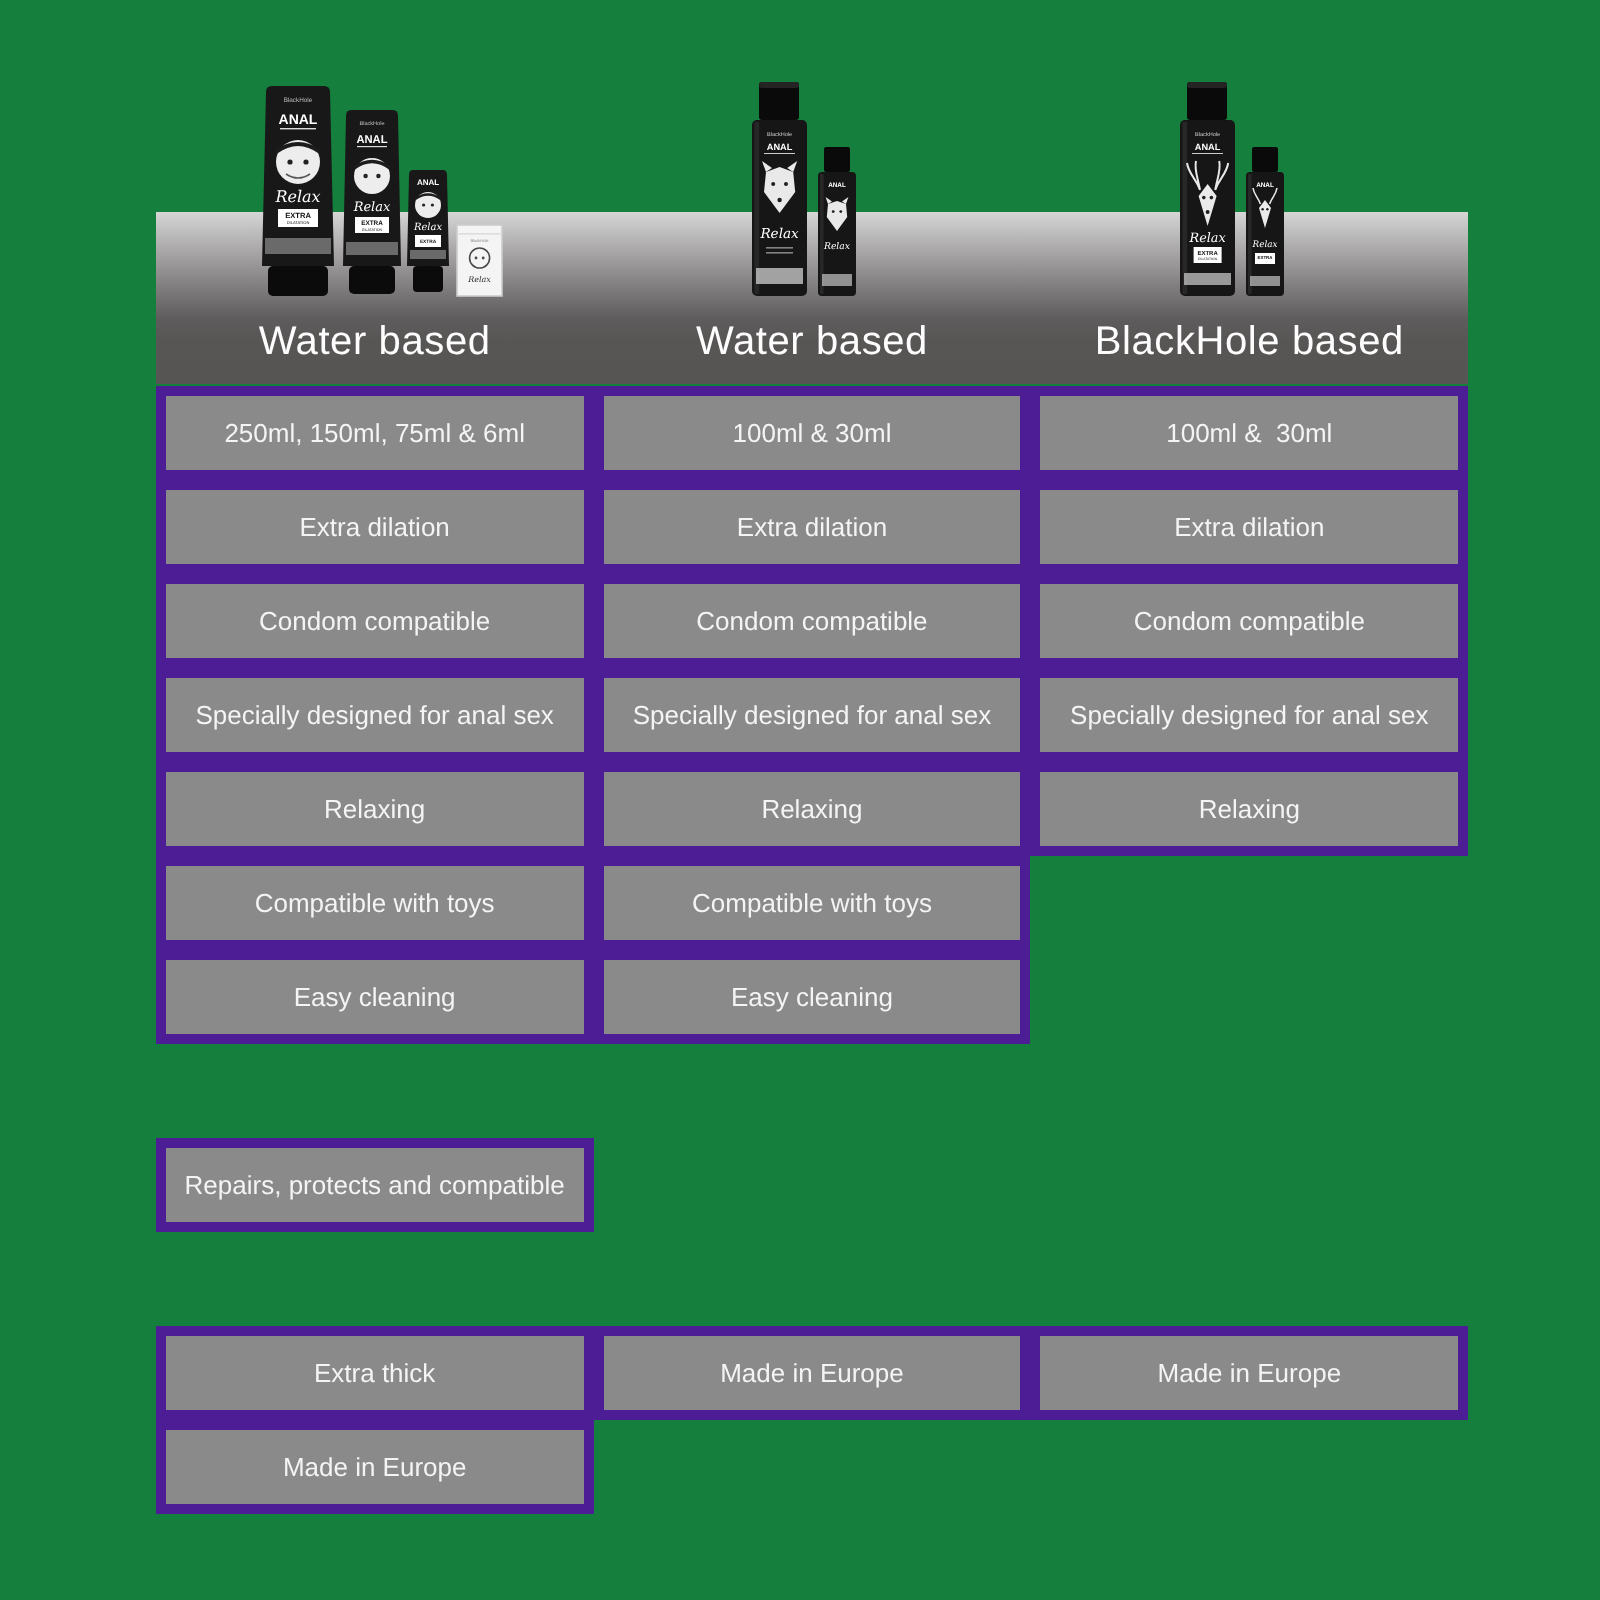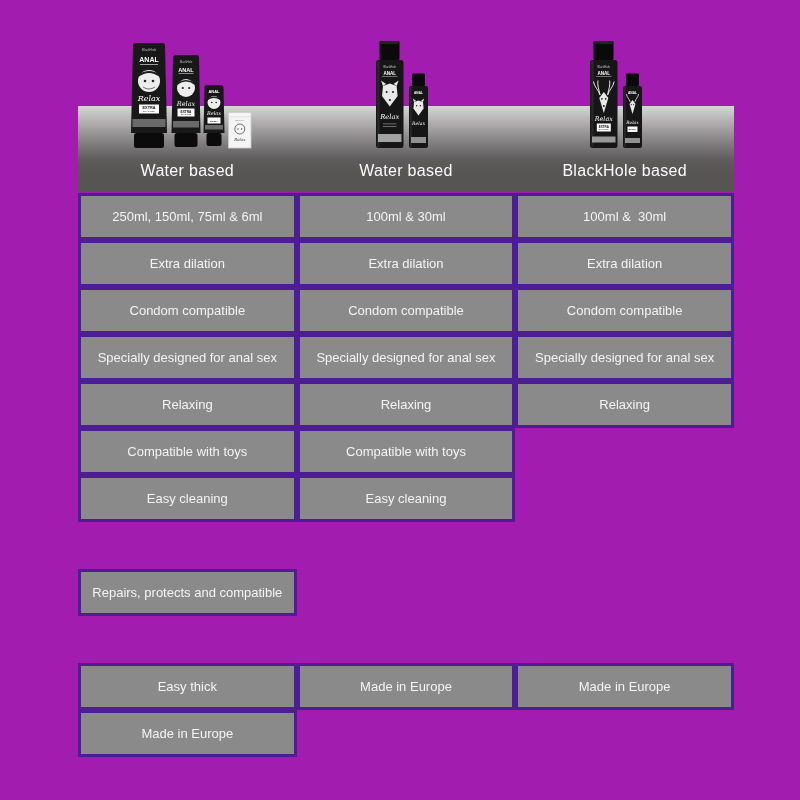--- a/index.html
+++ b/index.html
@@ -1,20 +1,20 @@
 <!DOCTYPE html>
 <html><head>
 <meta charset="utf-8">
 <style>
   html, body { margin: 0; padding: 0; background: #ffffff; }
   .canvas {
     position: relative;
     width: 800px;
     height: 800px;
-    background: #a21caf;
+    background: #15803d;
     overflow: hidden;
     font-family: "Liberation Sans", sans-serif;
   }
   
   .hero-band {
     position: absolute;
     left: 78px;
     top: 106px;
     width: 656px;
     height: 86px;
@@ -34,21 +34,21 @@
     width: 656px;
     height: 42px;
     display: grid;
     grid-template-columns: repeat(3, 1fr);
   }
   .col-header {
     display: flex;
     align-items: center;
     justify-content: center;
     color: #fdfdfd;
-    font-size: 16px;
+    font-size: 20px;
     letter-spacing: 0.3px;
   }
   
   .grid {
     position: absolute;
     left: 78px;
     top: 193px;
     width: 656px;
     display: grid;
     grid-template-columns: repeat(3, 1fr);
@@ -59,21 +59,21 @@
     display: flex;
     align-items: center;
     justify-content: center;
     text-align: center;
     font-size: 13px;
     color: #f4f4f4;
     padding: 0 8px;
   }
   .cell.filled {
     background: #8a8a8a;
-    border: 3px solid #4c1d95;
+    border: 5px solid #4c1d95;
   }
   .cell.empty {
     background: transparent;
     border: none;
   }
   
   .product-svg { position: absolute; }
   .svg-col1 { left: 127px; top: 40px; }
   .svg-col2 { left: 371px; top: 40px; }
   .svg-col3 { left: 585px; top: 40px; }
@@ -256,19 +256,19 @@
       <div class="cell empty"></div>
       <div class="cell empty"></div>
       <div class="cell empty"></div>
       <div class="cell empty"></div>
       <div class="cell filled">Repairs, protects and compatible</div>
       <div class="cell empty"></div>
       <div class="cell empty"></div>
       <div class="cell empty"></div>
       <div class="cell empty"></div>
       <div class="cell empty"></div>
-      <div class="cell filled">Easy thick</div>
+      <div class="cell filled">Extra thick</div>
       <div class="cell filled">Made in Europe</div>
       <div class="cell filled">Made in Europe</div>
       <div class="cell filled">Made in Europe</div>
     </div>
 
 </div>
 
 </body></html>

